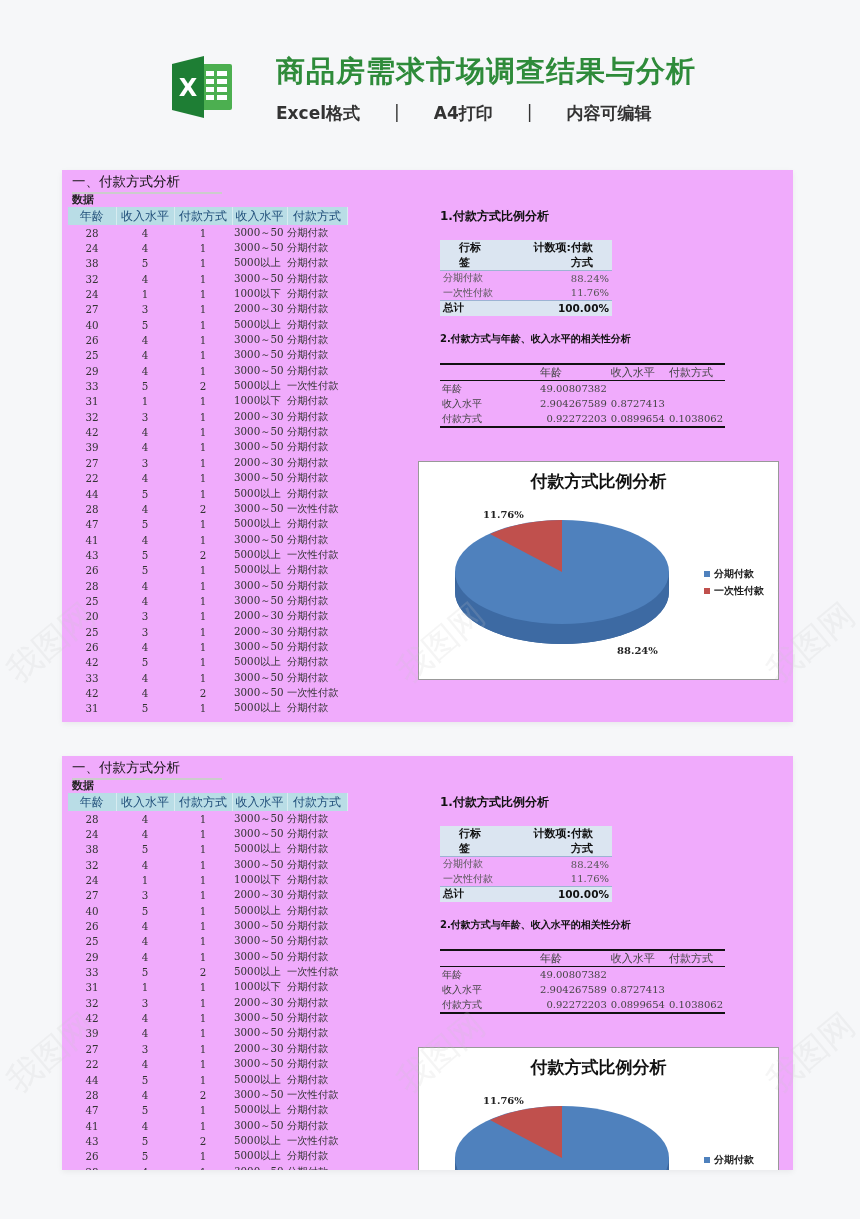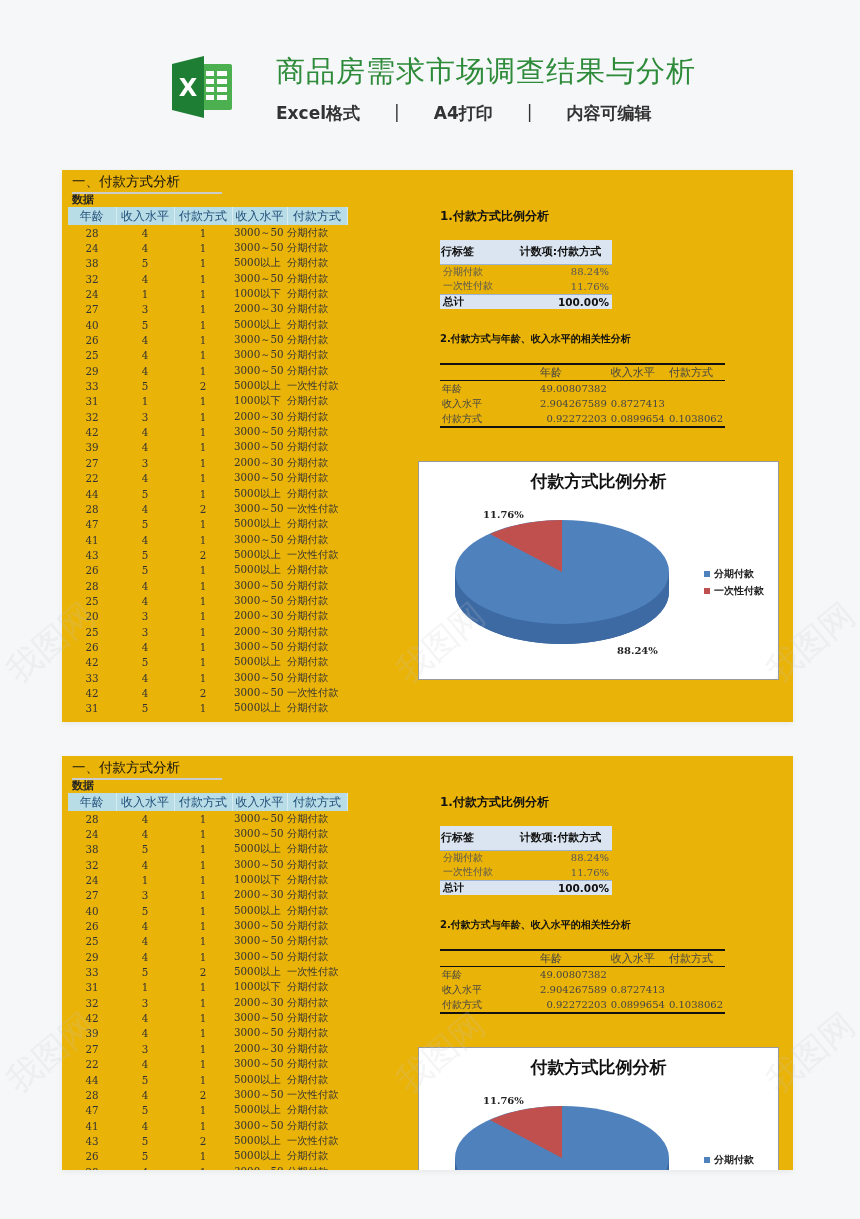--- a/index.html
+++ b/index.html
@@ -1,44 +1,44 @@
 <!DOCTYPE html>
 <html><head>
 <meta charset="utf-8">
 <style>
   * { box-sizing: border-box; margin: 0; padding: 0; }
   html, body { width: 860px; height: 1219px; overflow: hidden; }
   body { background: #f6f7f9; font-family: "DejaVu Sans", "Liberation Sans", sans-serif; position: relative; }
 
   .hero { position: absolute; left: 0; top: 0; width: 860px; height: 160px; }
   .xl-icon { position: absolute; left: 170px; top: 56px; width: 64px; height: 62px; }
-  .hero-title { position: absolute; left: 276px; top: 52px; font-size: 29px; font-weight: normal; color: #2e8b3a; letter-spacing: 1px; white-space: nowrap; }
+  .hero-title { position: absolute; left: 276px; top: 52px; font-size: 29px; font-weight: bold; color: #2e8b3a; letter-spacing: 1px; white-space: nowrap; }
   .hero-sub { position: absolute; left: 276px; top: 102px; font-size: 17px; font-weight: bold; color: #333; white-space: nowrap; display: flex; gap: 16px; }
   .hero-sub .sep { margin: 0 18px; font-weight: normal; color: #333; }
 
-  .sheet { position: absolute; left: 62px; width: 731px; background: #eab308; box-shadow: 0 2px 6px rgba(0,0,0,0.06); overflow: hidden; }
+  .sheet { position: absolute; left: 62px; width: 731px; background: #f0abfc; box-shadow: 0 2px 6px rgba(0,0,0,0.06); overflow: hidden; }
   .sheet1 { top: 170px; height: 552px; }
   .sheet2 { top: 756px; height: 414px; }
 
   .sec-title { position: absolute; left: 10px; top: 3px; font-size: 13.5px; color: #111; width: 150px; border-bottom: 2px solid #ccc; padding-bottom: 1px; white-space: nowrap; }
   .data-label { position: absolute; left: 10px; top: 22px; font-size: 11px; font-weight: bold; color: #222; }
 
   table.data { position: absolute; left: 6px; top: 37px; border-collapse: collapse; font-family: "DejaVu Serif", "Liberation Serif", serif; font-size: 10.3px; color: #333; }
   table.data th { background: #b9dde6; color: #1f4e79; font-weight: normal; font-size: 12px; height: 18px; padding: 0 3px; border-right: 1px solid #d7ecf1; white-space: nowrap; }
   table.data td { height: 15.35px; text-align: center; padding: 0; white-space: nowrap; }
   table.data td.c0 { width: 48px; }
   table.data td.c1 { width: 58px; }
   table.data td.c2 { width: 58px; }
   table.data td.c3 { width: 50px; text-align: left; padding-left: 2px; }
   table.data td.c4 { text-align: left; width: 60px; }
 
   .h1 { position: absolute; left: 378px; top: 38px; font-size: 12px; font-weight: bold; color: #111; white-space: nowrap; }
   table.pivot { position: absolute; left: 378px; top: 70px; border-collapse: collapse; font-family: "DejaVu Serif", "Liberation Serif", serif; font-size: 10px; color: #555; width: 172px; }
-  table.pivot th { background: #dbe5f1; color: #111; font-weight: bold; font-size: 11px; text-align: left; height: 24px; padding: 0 1px; border-bottom: 1px solid #9db3d3; font-family: "DejaVu Sans", sans-serif; }
-  table.pivot th.r { text-align: center; margin-top: 47px; }
+  table.pivot th { background: #dbe5f1; color: #111; font-weight: bold; font-size: 11px; text-align: left; height: 16px; padding: 0 19px; border-bottom: 1px solid #9db3d3; font-family: "DejaVu Sans", sans-serif; }
+  table.pivot th.r { text-align: right; margin-top: 47px; }
   table.pivot td { height: 15px; padding: 0 3px; }
   table.pivot td.r { text-align: right; }
   table.pivot tr.total td { background: #dbe5f1; color: #111; font-weight: bold; border-top: 1px solid #9db3d3; font-family: "DejaVu Sans", sans-serif; font-size: 10.5px; }
 
   .h2 { position: absolute; left: 378px; top: 162px; font-size: 10px; font-weight: bold; color: #111; white-space: nowrap; text-align: center; }
   table.corr { position: absolute; left: 378px; top: 193px; border-collapse: collapse; font-family: "DejaVu Serif", "Liberation Serif", serif; font-size: 10px; color: #444; width: 285px; border-top: 2px solid #111; border-bottom: 2px solid #111; }
   table.corr th { font-weight: normal; font-size: 11px; color: #444; height: 15px; text-align: left; padding: 0 2px; border-bottom: 1px solid #111; white-space: nowrap; }
   table.corr td { height: 15.5px; padding: 0 2px; white-space: nowrap; }
   table.corr td.r { text-align: right; }
 

